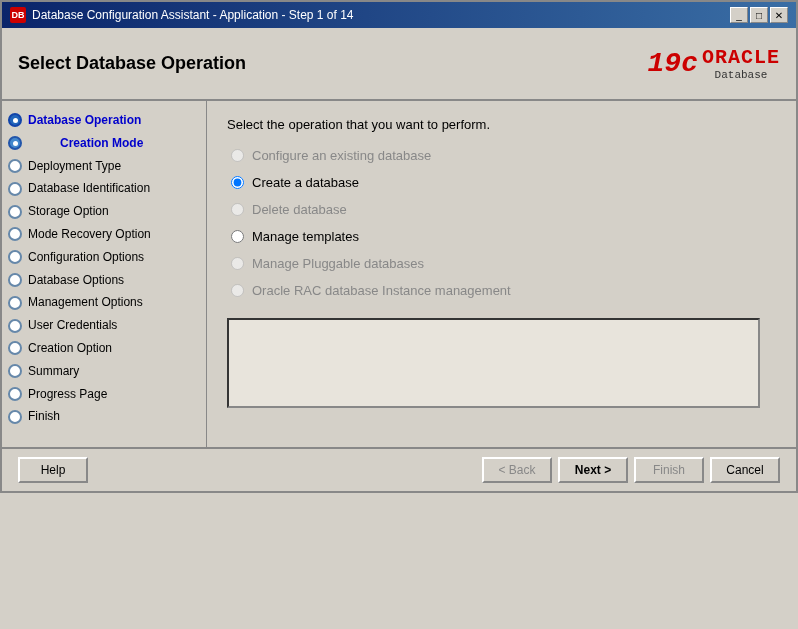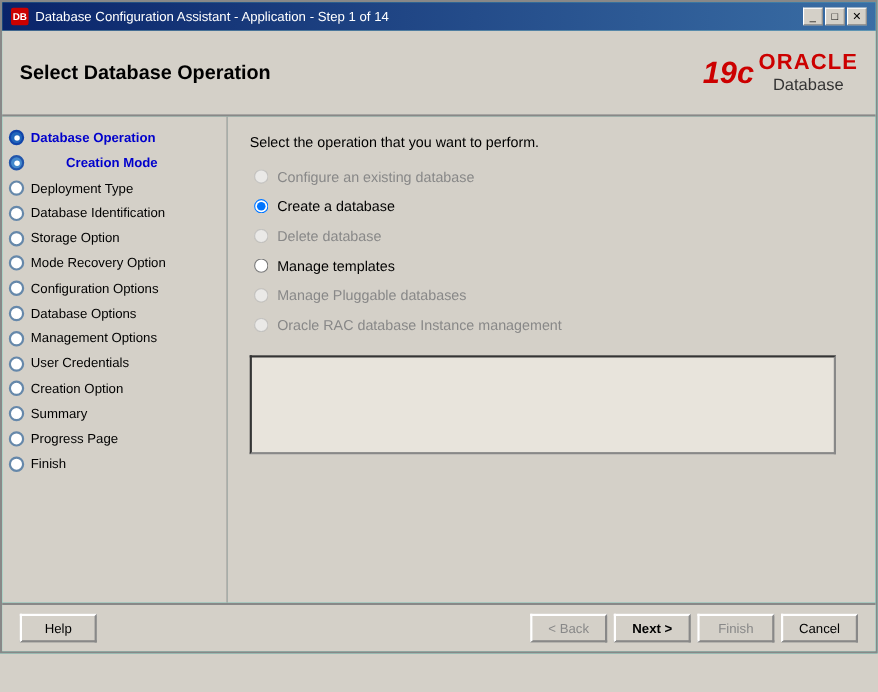--- a/index.html
+++ b/index.html
@@ -6,22 +6,22 @@
     body {
       font-family: 'Segoe UI', Tahoma, Geneva, Verdana, sans-serif;
       font-size: 13px;
       background: #d4d0c8;
       width: 798px;
       height: 629px;
       overflow: hidden;
     }
     .window {
       width: 798px;
-      height: 594px;
-      background: #5eead4;
+      height: 493px;
+      background: #000000;
       border: 2px solid #888;
       display: flex;
       flex-direction: column;
     }
     .title-bar {
       background: linear-gradient(to right, #0a246a, #3a6ea5);
       color: white;
       padding: 4px 8px;
       display: flex;
       align-items: center;
@@ -76,40 +76,41 @@
     }
     .header-title {
       font-size: 18px;
       font-weight: bold;
       color: #000;
     }
     .oracle-logo {
       display: flex;
       align-items: center;
       gap: 4px;
+      font-family: Liberation Mono, monospace;
     }
     .oracle-19c {
       font-size: 28px;
       font-weight: bold;
       color: #cc0000;
       font-style: italic;
     }
     .oracle-text {
       display: flex;
       flex-direction: column;
       align-items: center;
     }
     .oracle-brand {
       font-size: 20px;
       font-weight: bold;
       color: #cc0000;
       letter-spacing: 1px;
     }
     .oracle-db {
-      font-size: 15px;
+      font-size: 11px;
       color: #333;
       font-weight: normal;
     }
     .content {
       display: flex;
       flex: 1;
       overflow: hidden;
     }
     .sidebar {
       width: 205px;

